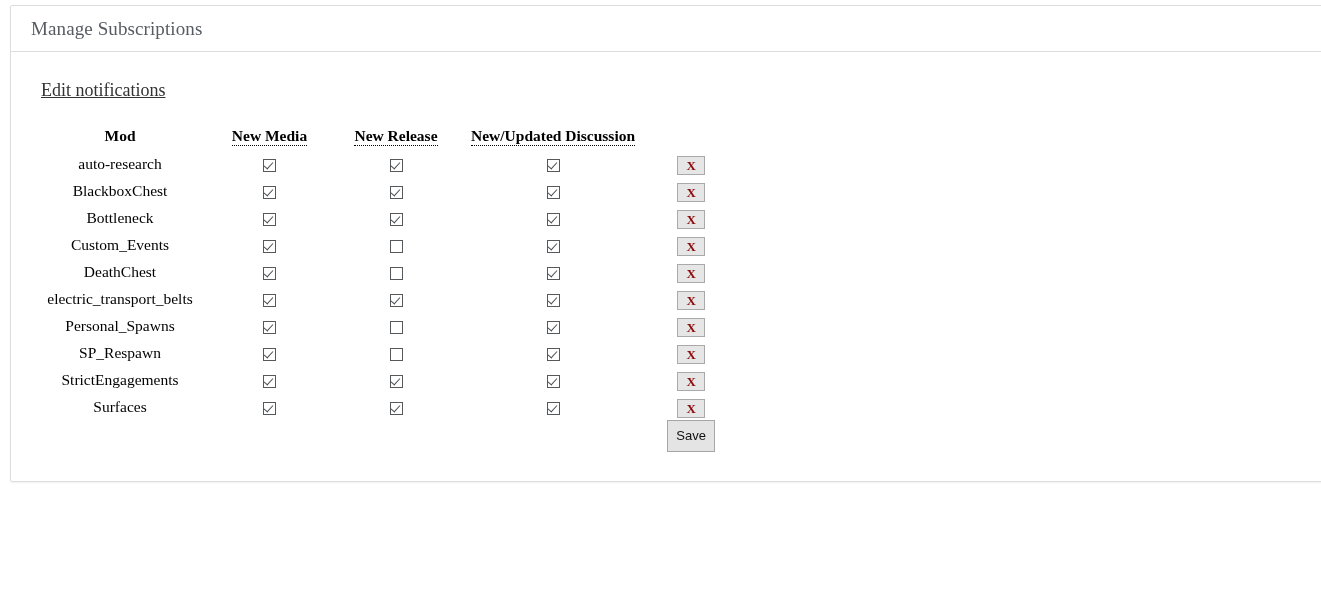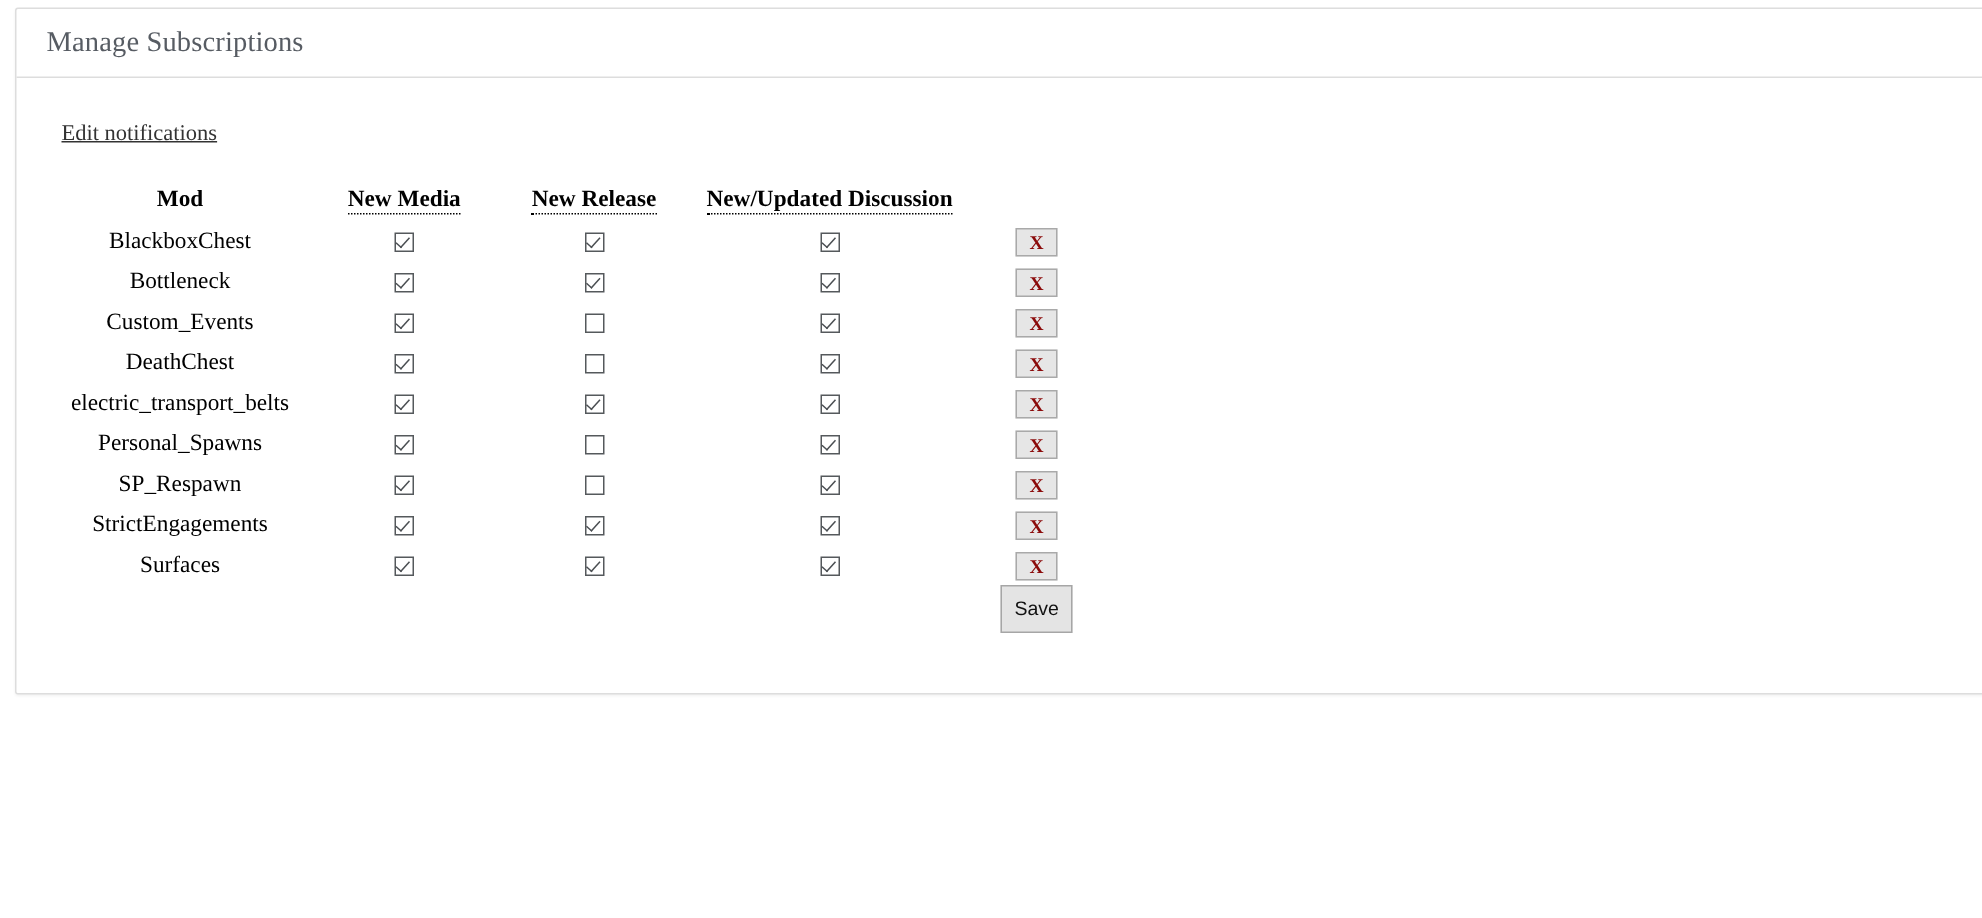--- a/index.html
+++ b/index.html
@@ -54,21 +54,21 @@
     box-sizing: border-box;
   }
 
   
   .edit-link-wrap {
     padding: 0 0 0 30px;
     margin: 0 0 22px 0;
   }
   .edit-link {
     font-family: "Liberation Serif", "DejaVu Serif", serif;
-    font-size: 15px;
+    font-size: 18px;
     color: #333333;
     text-decoration: underline;
     cursor: pointer;
   }
 
   
   table.subs {
     border-collapse: collapse;
     margin: 11px;
     padding: 0;
@@ -210,20 +210,27 @@
             <span class="hdr-abbr">New Release</span>
           </th>
           <th>
             <span class="hdr-abbr">New/Updated Discussion</span>
           </th>
           <th></th>
         </tr>
       </thead>
       <tbody id="subs-body">
           <tr>
+            <td><span>auto-research</span></td>
+            <td><span class="cbx checked" role="checkbox" aria-checked="true"></span></td>
+            <td><span class="cbx checked" role="checkbox" aria-checked="true"></span></td>
+            <td><span class="cbx checked" role="checkbox" aria-checked="true"></span></td>
+            <td><button type="button" class="btn-x">X</button></td>
+          </tr>
+          <tr>
             <td><span>BlackboxChest</span></td>
             <td><span class="cbx checked" role="checkbox" aria-checked="true"></span></td>
             <td><span class="cbx checked" role="checkbox" aria-checked="true"></span></td>
             <td><span class="cbx checked" role="checkbox" aria-checked="true"></span></td>
             <td><button type="button" class="btn-x">X</button></td>
           </tr>
           <tr>
             <td><span>Bottleneck</span></td>
             <td><span class="cbx checked" role="checkbox" aria-checked="true"></span></td>
             <td><span class="cbx checked" role="checkbox" aria-checked="true"></span></td>

